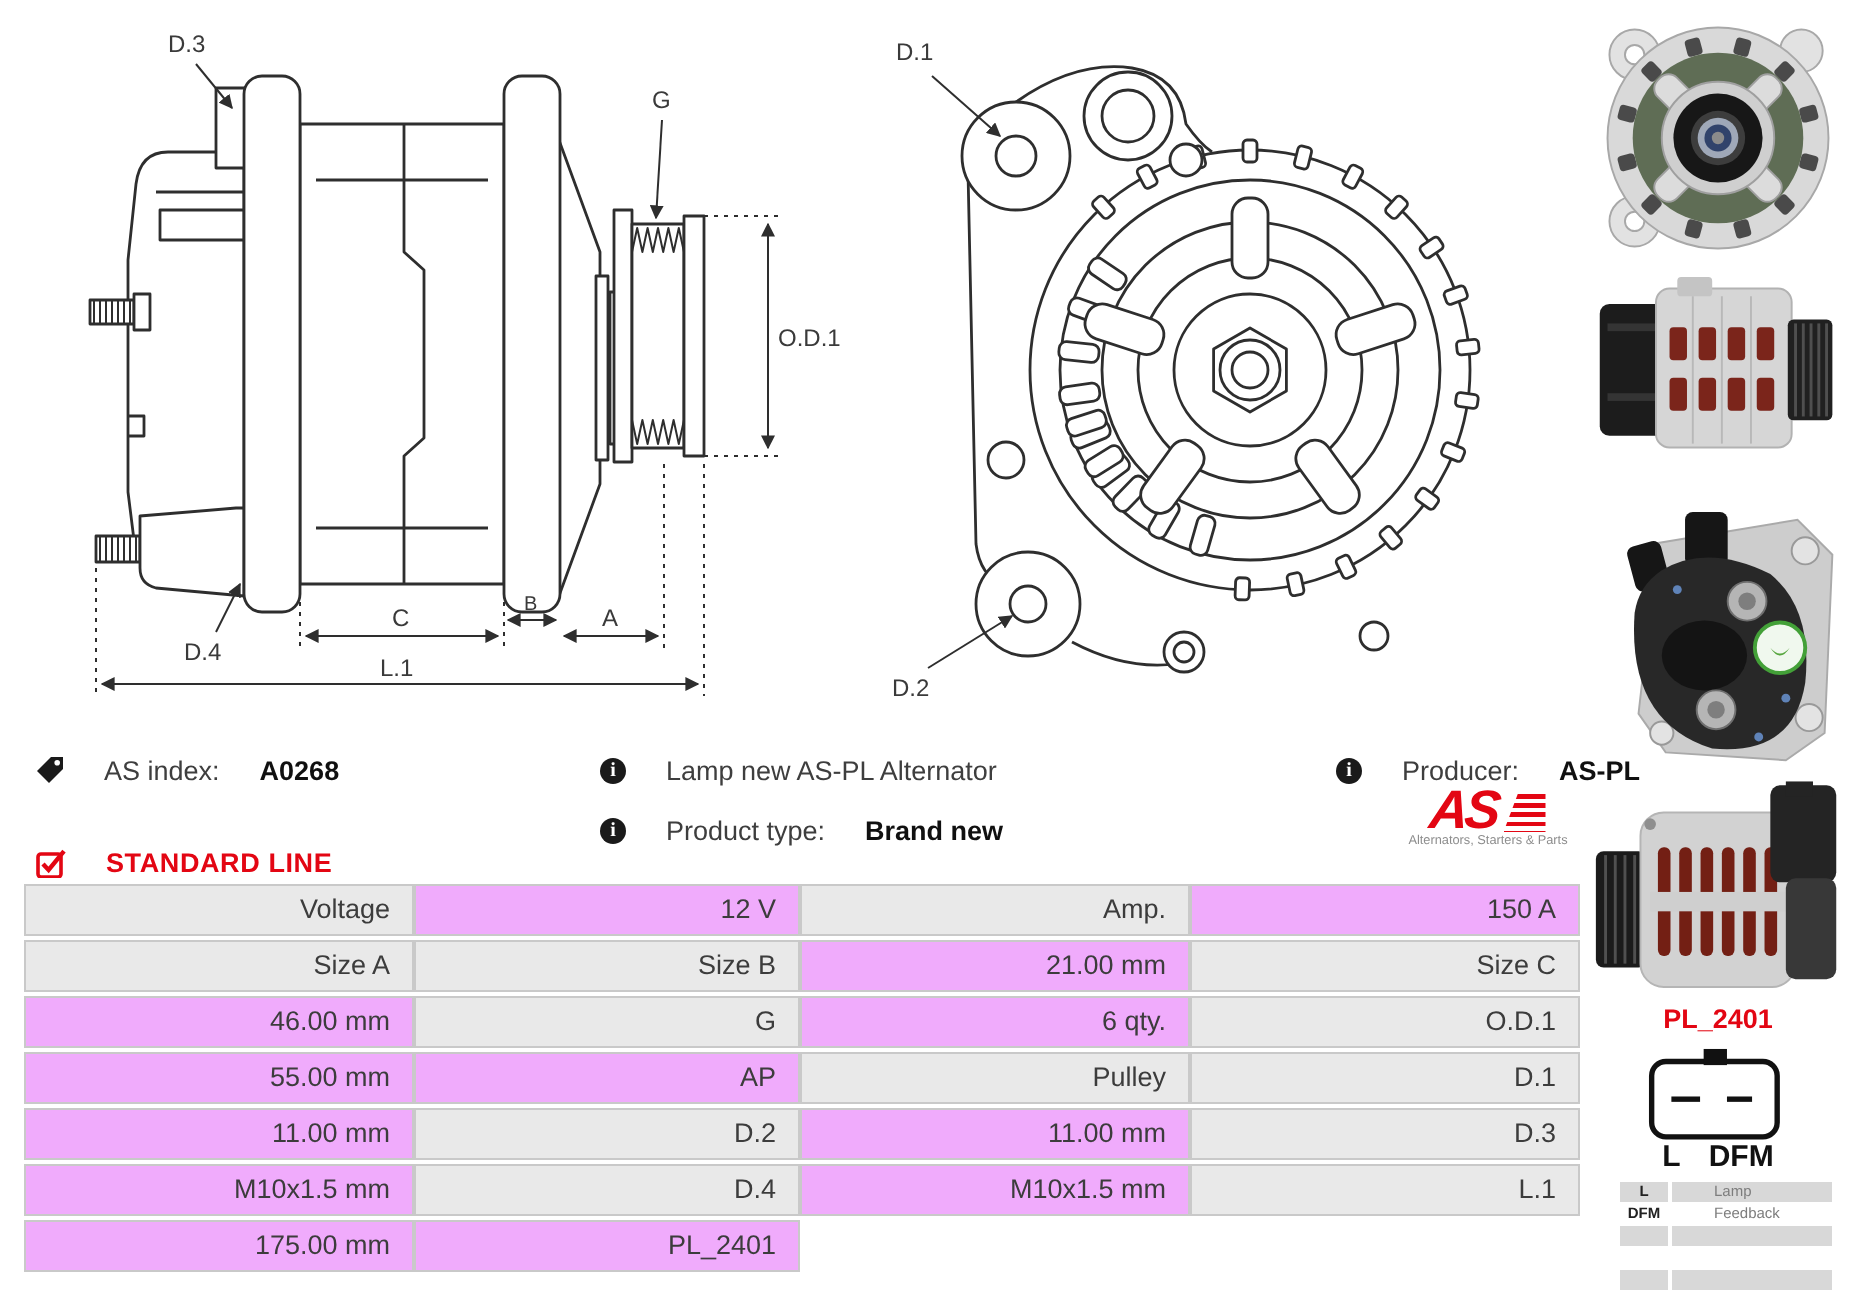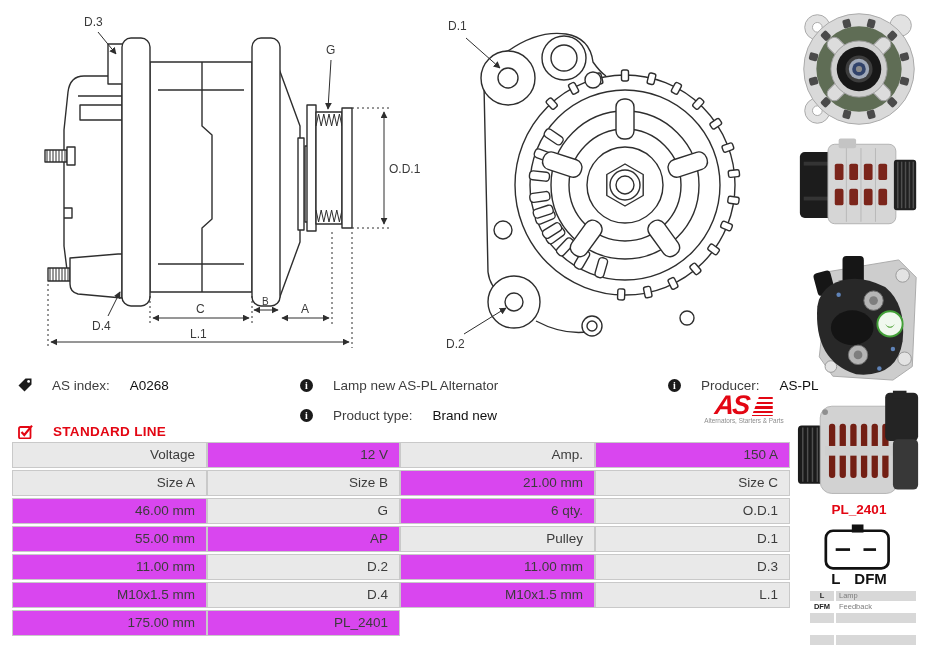--- a/index.html
+++ b/index.html
@@ -8,56 +8,56 @@
   :root{--red:#e30613;--line:#2e2e2e;}
 
   
   .diag-side{position:absolute;left:28px;top:8px;width:410px;height:352px;}
   .diag-front{position:absolute;left:440px;top:8px;width:330px;height:345px;}
   .dimtext{font-size:12px;fill:#3a3a3a;font-family:"Liberation Sans",sans-serif;}
 
   
   .info-item{position:absolute;display:flex;align-items:center;gap:20px;height:18px;}
   .itxt{font-size:13.5px;color:#3e3e3e;white-space:nowrap;}
-  .ibold{font-weight:normal;color:#101010;}
+  .ibold{font-weight:bold;color:#101010;}
   .std{font-size:13.5px;font-weight:bold;color:var(--red);letter-spacing:.3px;}
   .iicon{width:13px;height:13px;border-radius:50%;background:#1a1a1a;color:#fff;
          font-family:"Liberation Serif",serif;font-weight:bold;font-size:10px;
          line-height:13px;text-align:center;flex:0 0 13px;}
 
   
   .logo{position:absolute;left:698px;top:392px;width:92px;text-align:center;}
   .logo-top{display:flex;align-items:flex-end;justify-content:center;height:24px;}
   .logo-as{font-size:27px;font-weight:bold;font-style:italic;color:var(--red);
            letter-spacing:-2px;line-height:22px;transform:skewX(-6deg);}
   .logo-stripes{width:21px;height:19px;margin-left:3px;
     background:repeating-linear-gradient(#e30613 0 2.4px,transparent 2.4px 4.6px);
     clip-path:polygon(34% 0,100% 0,100% 100%,0 100%);}
   .logo-tag{font-size:6.4px;color:#8d8d8d;margin-top:1px;white-space:nowrap;}
 
   
   .spec{position:absolute;left:12px;top:442px;display:grid;
         grid-template-columns:195px 193px 195px 195px;row-gap:2px;}
   .cell{height:26px;line-height:24px;font-size:13.5px;color:#3c3c3c;text-align:right;
-        padding-right:11px;border:1px solid #c9c9c9;box-sizing:border-box;background:#d946ef;}
+        padding-right:11px;border:1px solid #c9c9c9;box-sizing:border-box;background:#f0abfc;}
   .cell.lbl{background:#e9e9e9;}
 
   
   .sidebar{position:absolute;left:792px;top:0;width:134px;height:648px;}
   .photo{position:absolute;left:4px;width:126px;}
   .plug-code{position:absolute;left:0;top:502px;width:134px;text-align:center;
              font-size:13.5px;font-weight:bold;color:var(--red);}
   .plug-svg{position:absolute;left:25px;top:520px;width:84px;height:52px;}
   .plug-pins{position:absolute;left:0;top:570px;width:134px;display:flex;gap:14px;
              justify-content:center;font-size:15px;font-weight:bold;color:#111;}
   .legend{position:absolute;left:18px;top:591px;width:106px;}
   .lg-row{display:grid;grid-template-columns:24px 80px;column-gap:2px;height:10px;margin-bottom:1px;}
   .lg-row.g > div{background:#d8d8d8;}
   .lg-key{font-size:7.5px;font-weight:bold;color:#222;text-align:center;line-height:10px;}
-  .lg-val{font-size:7.5px;color:#7d7d7d;line-height:10px;padding-left:3px;}
+  .lg-val{font-size:7.5px;color:#7d7d7d;line-height:10px;padding-left:21px;}
 </style>
 </head>
 <body>
 
 <div id="canvas">
 
   <svg class="diag-side" viewBox="0 0 410 352">
     <defs>
       <marker id="ar" viewBox="0 0 10 10" refX="9" refY="5" markerWidth="7" markerHeight="7" orient="auto-start-reverse">
         <path d="M0,0 L10,5 L0,10 Z" fill="#2e2e2e"></path>

